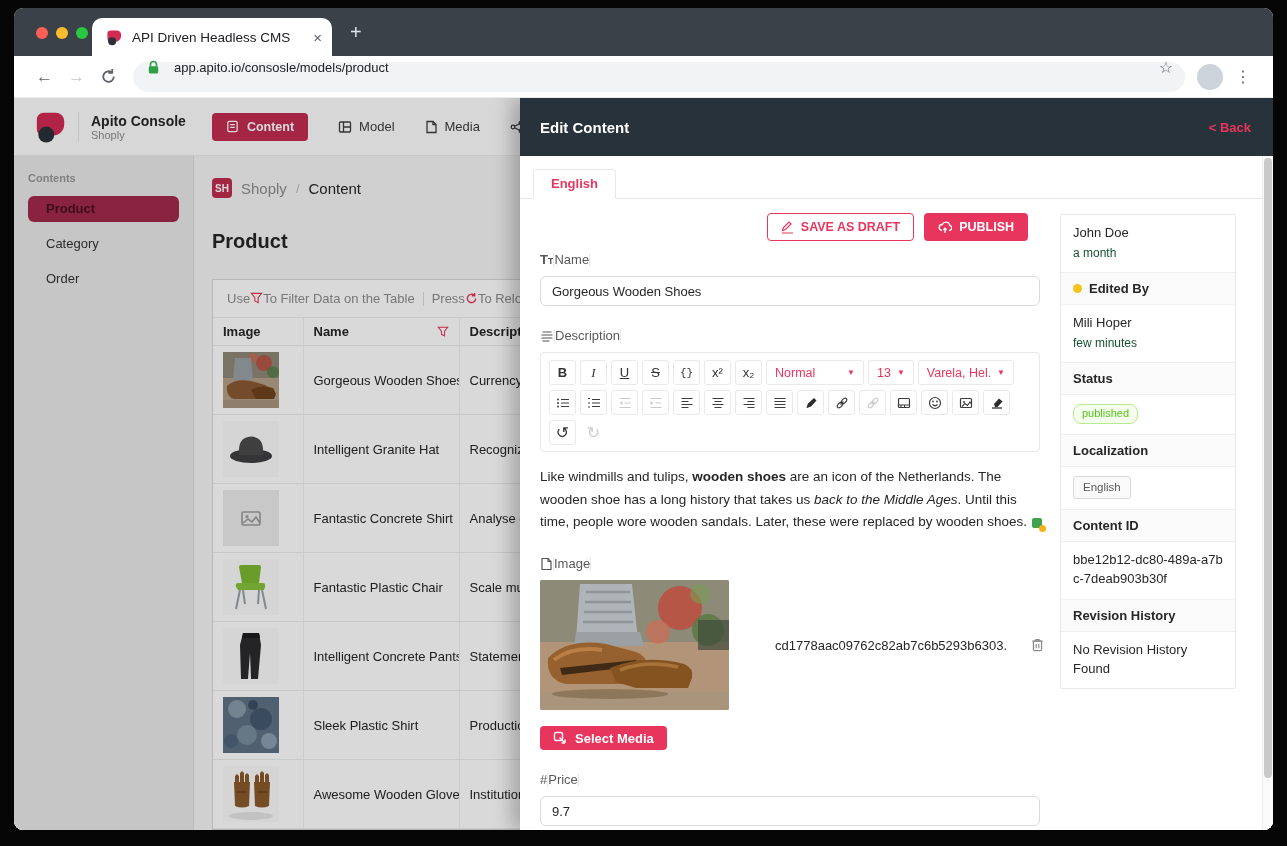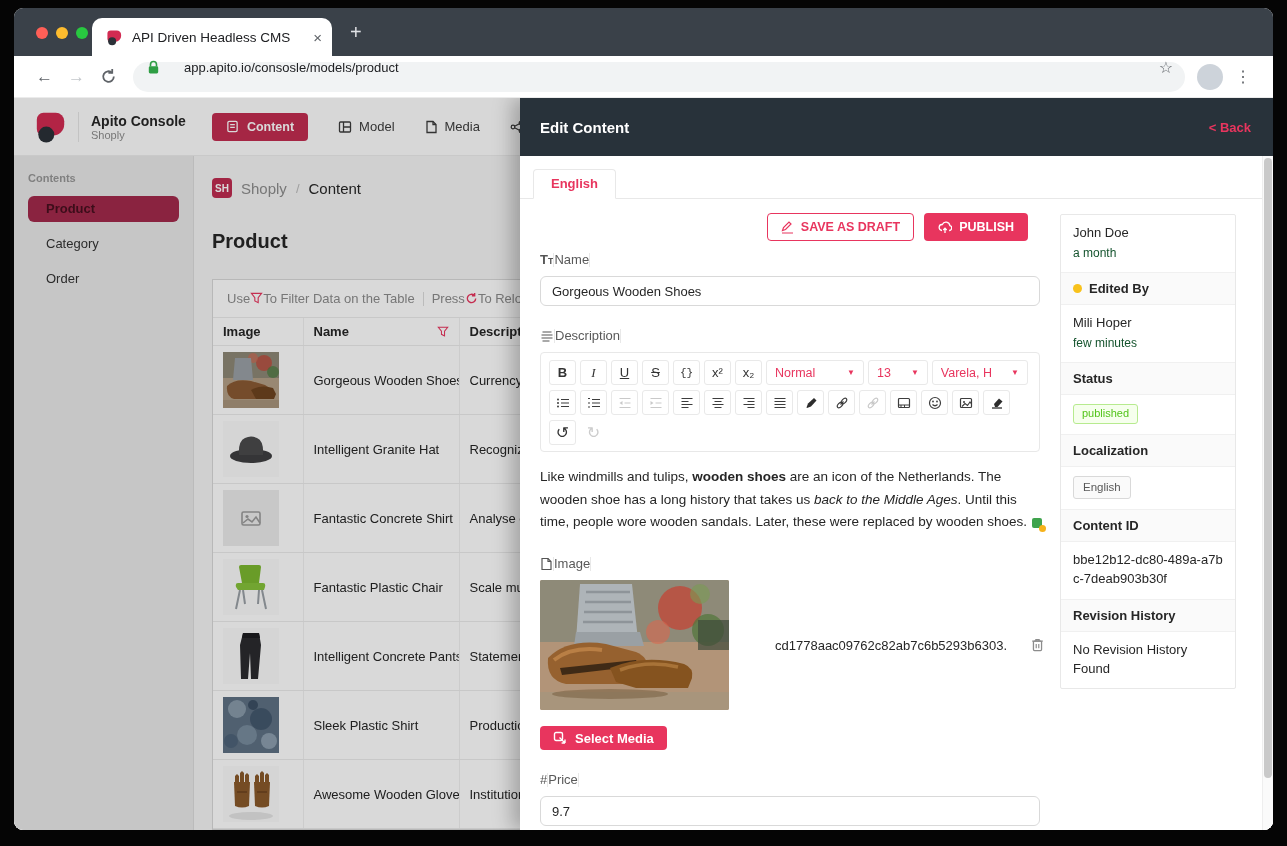--- a/index.html
+++ b/index.html
@@ -12,21 +12,21 @@
   .traffic { position:absolute; left:22px; top:19px; display:flex; gap:8px; }
   .traffic span { width:12px; height:12px; border-radius:50%; display:block; }
   .tab { position:absolute; left:78px; top:10px; width:240px; height:38px; background:#fff; border-radius:10px 10px 0 0; display:flex; align-items:center; padding:0 10px 0 14px; gap:9px; }
   .tab-title { font-size:13.5px; color:#202124; white-space:nowrap; overflow:hidden; flex:1; }
   .tab-close { color:#5f6368; font-size:15px; cursor:default; }
   .newtab { position:absolute; left:336px; top:14px; color:#dfe1e5; font-size:20px; line-height:20px; }
   .urlbar { position:relative; height:42px; background:#fff; display:flex; align-items:center; border-bottom:1px solid #ebebeb; }
   .nav-arrow { font-size:17px; color:#5f6368; margin-left:22px; }
   .nav-arrow.fwd { color:#c3c7cb; margin-left:15px; }
   .reload-ic { margin-left:15px; }
-  .omnibox { margin-left:16px; width:1052px; height:30px; background:#f1f3f4; border-radius:15px; display:flex; align-items:center; padding:0 12px 18px 14px; gap:24px; }
+  .omnibox { margin-left:16px; width:1052px; height:30px; background:#f1f3f4; border-radius:15px; display:flex; align-items:center; padding:0 12px 18px 14px; gap:14px; }
   .url-text { font-size:13px; color:#202124; flex:1; }
   .star { font-size:16px; color:#5f6368; }
   .avatar { width:26px; height:26px; border-radius:50%; background:#cdd3da; margin-left:12px; }
   .kebab { margin-left:12px; font-size:16px; color:#5f6368; letter-spacing:0; }
 
   
   .app { position:relative; height:732px; overflow:hidden; background:#fff; }
   .app-left { position:absolute; inset:0; }
   .topnav { position:relative; height:58px; background:#fdfdfd; border-bottom:1px solid #ededed; display:flex; align-items:center; }
   .logo { margin-left:20px; width:34px; height:34px; }
@@ -85,21 +85,21 @@
   .tt-ic .sm { font-size:9px; }
   .hash-ic { font-size:13px; color:#555; }
   .text-input { width:500px; height:30px; border:1px solid #d9d9d9; border-radius:6px; font-size:13px; color:#262626; padding:0 11px; font-family:"Liberation Sans", sans-serif; } .mt22 { margin-top:22px; }
 
   .editor-box { border:1px solid #e8e8e8; border-radius:4px; padding:7px 8px 6px; width:500px; }
   .tb-row { display:flex; align-items:center; flex-wrap:wrap; gap:4px; margin-bottom:5px; }
   .tb { min-width:27px; height:25px; border:1px solid #e9e9e9; border-radius:3px; background:#fff; display:flex; align-items:center; justify-content:center; font-size:13px; color:#333; }
   .tb.b { font-weight:bold; } .tb.i { font-style:italic; font-family:"Liberation Serif", serif; }
   .tb.u { text-decoration:underline; } .tb.s { text-decoration:line-through; }
   .tb.code { font-family:"Liberation Mono", monospace; font-size:11px; }
-  .tb-select { height:25px; border:1px solid #e9e9e9; border-radius:3px; color:#e8355e; font-size:12.5px; display:flex; align-items:center; padding:0 8px; gap:20px; }
+  .tb-select { height:25px; border:1px solid #e9e9e9; border-radius:3px; color:#e8355e; font-size:12.5px; display:flex; align-items:center; padding:0 8px; gap:6px; }
   .tb-select .caret { font-size:8px; color:#e8355e; } .tb.noborder { border-color:#fff; }
   .undo-g { font-size:16px; } .redo-g { font-size:16px; color:#ccc; }
 
   .desc-text { position:relative; margin-top:14px; width:504px; font-size:13.5px; line-height:1.68; color:#262626; }
   .gram { position:absolute; right:-2px; bottom:2px; width:14px; height:14px; }
   .gram .g1 { position:absolute; left:0; top:0; width:10px; height:10px; background:#3fa34d; border-radius:2px; }
   .gram .g2 { position:absolute; right:0; bottom:0; width:7px; height:7px; background:#f6b21b; border-radius:50%; }
 
   .media-row { display:flex; align-items:center; width:505px; margin-top:4px; }
   .media-img { width:189px; height:130px; border-radius:2px; display:block; }
@@ -107,21 +107,21 @@
   .btn-select-media { display:flex; align-items:center; gap:8px; background:#e8355e; color:#fff; font-weight:bold; font-size:13px; height:14px; padding:12px 13px; border-radius:4px; border:none; margin-top:16px; }
 
   
   .meta-card { position:absolute; left:540px; top:58px; width:176px; border:1px solid #e8e8e8; border-radius:2px; background:#fff; }
   .meta-head { background:#fafafa; border-bottom:1px solid #f0f0f0; padding:8px 12px; font-size:13px; font-weight:bold; color:#262626; display:flex; align-items:center; gap:7px; }
   .meta-head.bt { border-top:1px solid #f0f0f0; }
   .dot { width:9px; height:9px; border-radius:50%; display:inline-block; }
   .dot.blue { background:#1d78c1; } .dot.yellow { background:#f8c21c; }
   .meta-val { padding:9px 12px 10px; font-size:13px; color:#262626; line-height:1.45; }
   .meta-sub { font-size:12px; color:#14532d; margin-top:2px; }
-  .badge-pub { display:inline-block; font-size:11px; color:#52c41a; background:#f6ffed; border:1px solid #b7eb8f; border-radius:3px; padding:1px 8px; }
+  .badge-pub { display:inline-block; font-size:11px; color:#52c41a; background:#f6ffed; border:1px solid #b7eb8f; border-radius:8px; padding:1px 8px; }
   .tag-lang { display:inline-block; font-size:11.5px; color:#595959; background:#fafafa; border:1px solid #d9d9d9; border-radius:3px; padding:2px 9px; }
   .meta-id { word-break:break-all; }
 </style>
 </head>
 <body>
 
 <svg width="0" height="0" style="position:absolute">
   <defs>
     <symbol id="app-logo" viewBox="0 0 36 36">
       <path d="M10 3 h13 a9 9 0 0 1 9 9 v3 a12 12 0 0 1 -12 12 h-10 a7 7 0 0 1 -7-7 v-10 a7 7 0 0 1 7-7 z" fill="#d22b52"></path>

